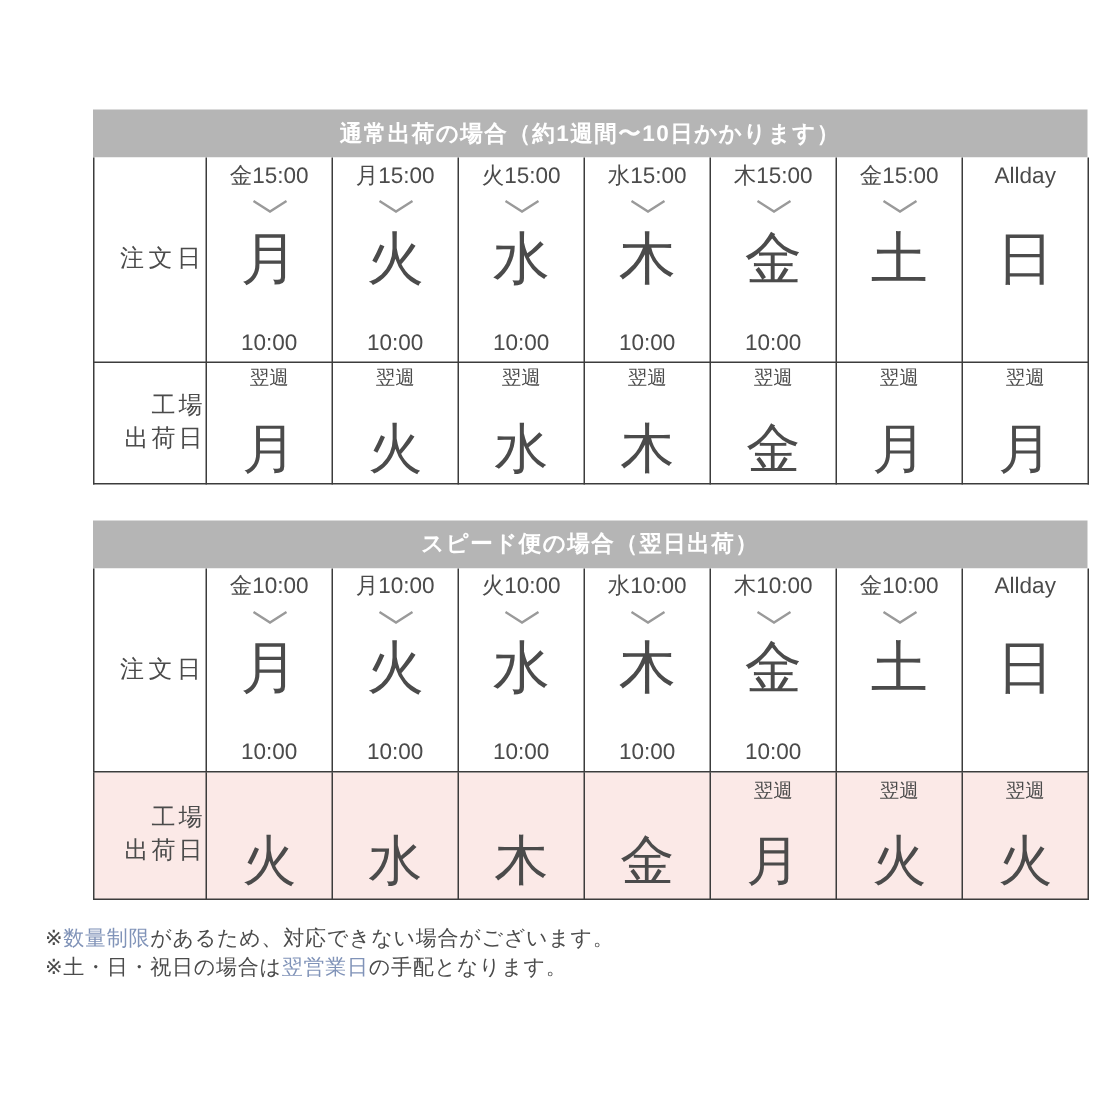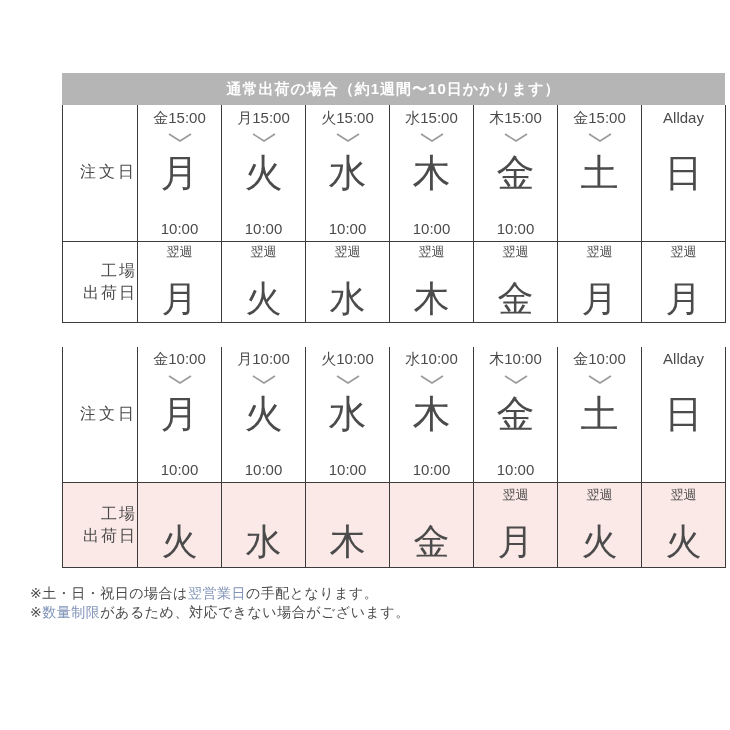--- a/index.html
+++ b/index.html
@@ -234,20 +234,21 @@
         <div class="slot-prefix">翌週</div>
         <div class="slot-shipbig">月</div>
       </div>
           </td>
     </tr>
   </tbody>
     </table>
 
   <div class="gap-24"></div>
 
+  <div class="title-bar">スピード便の場合（翌日出荷）</div>
 
   <table class="sched">
     <colgroup>
       <col style="width:75px">
       <col style="width:84px">
         <col style="width:84px">
         <col style="width:84px">
         <col style="width:84px">
       <col style="width:84px">
         <col style="width:84px">
@@ -391,15 +392,15 @@
         <div class="slot-prefix">翌週</div>
         <div class="slot-shipbig">火</div>
       </div>
           </td>
     </tr>
   </tbody>
     </table>
 </div>
 
 <div class="notes">
+  <div class="note-line"><span>※</span><span class="note-highlight">数量制限</span><span>があるため、対応できない場合がございます。</span></div>
   <div class="note-line"><span>※土・日・祝日の場合は</span><span class="note-highlight">翌営業日</span><span>の手配となります。</span></div>
-  <div class="note-line"><span>※</span><span class="note-highlight">数量制限</span><span>があるため、対応できない場合がございます。</span></div>
 </div>
 
 </body></html>

